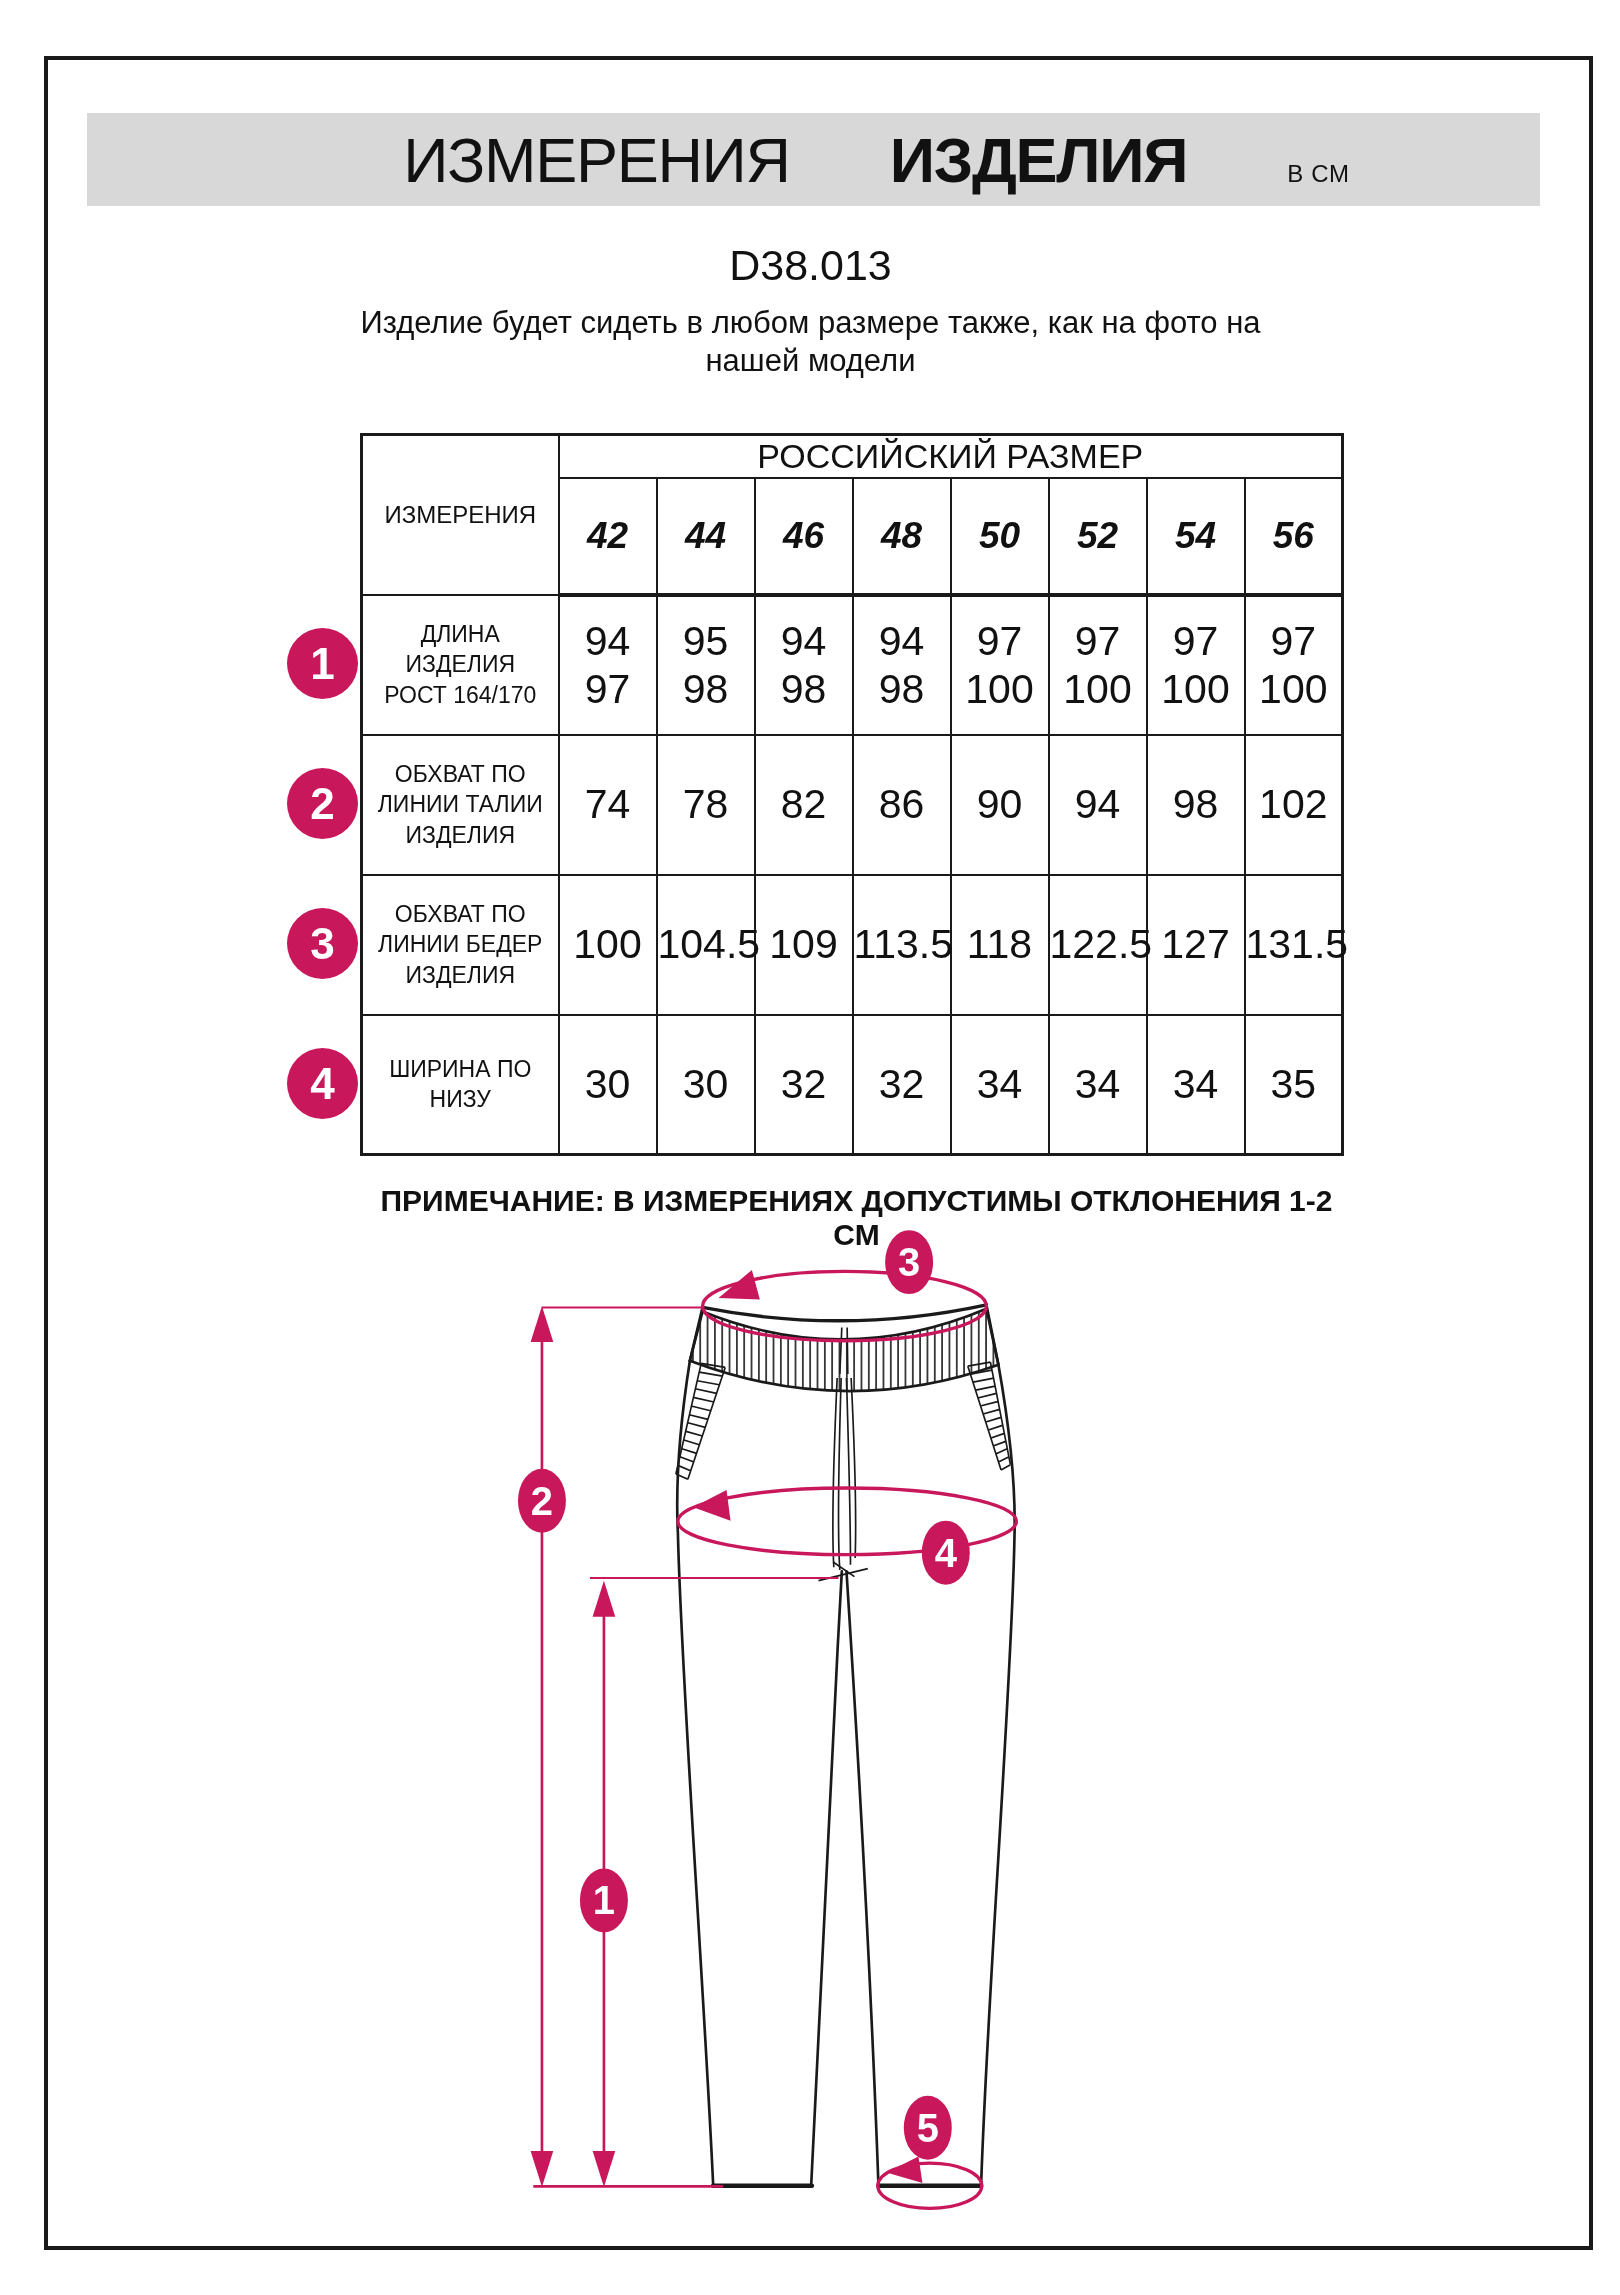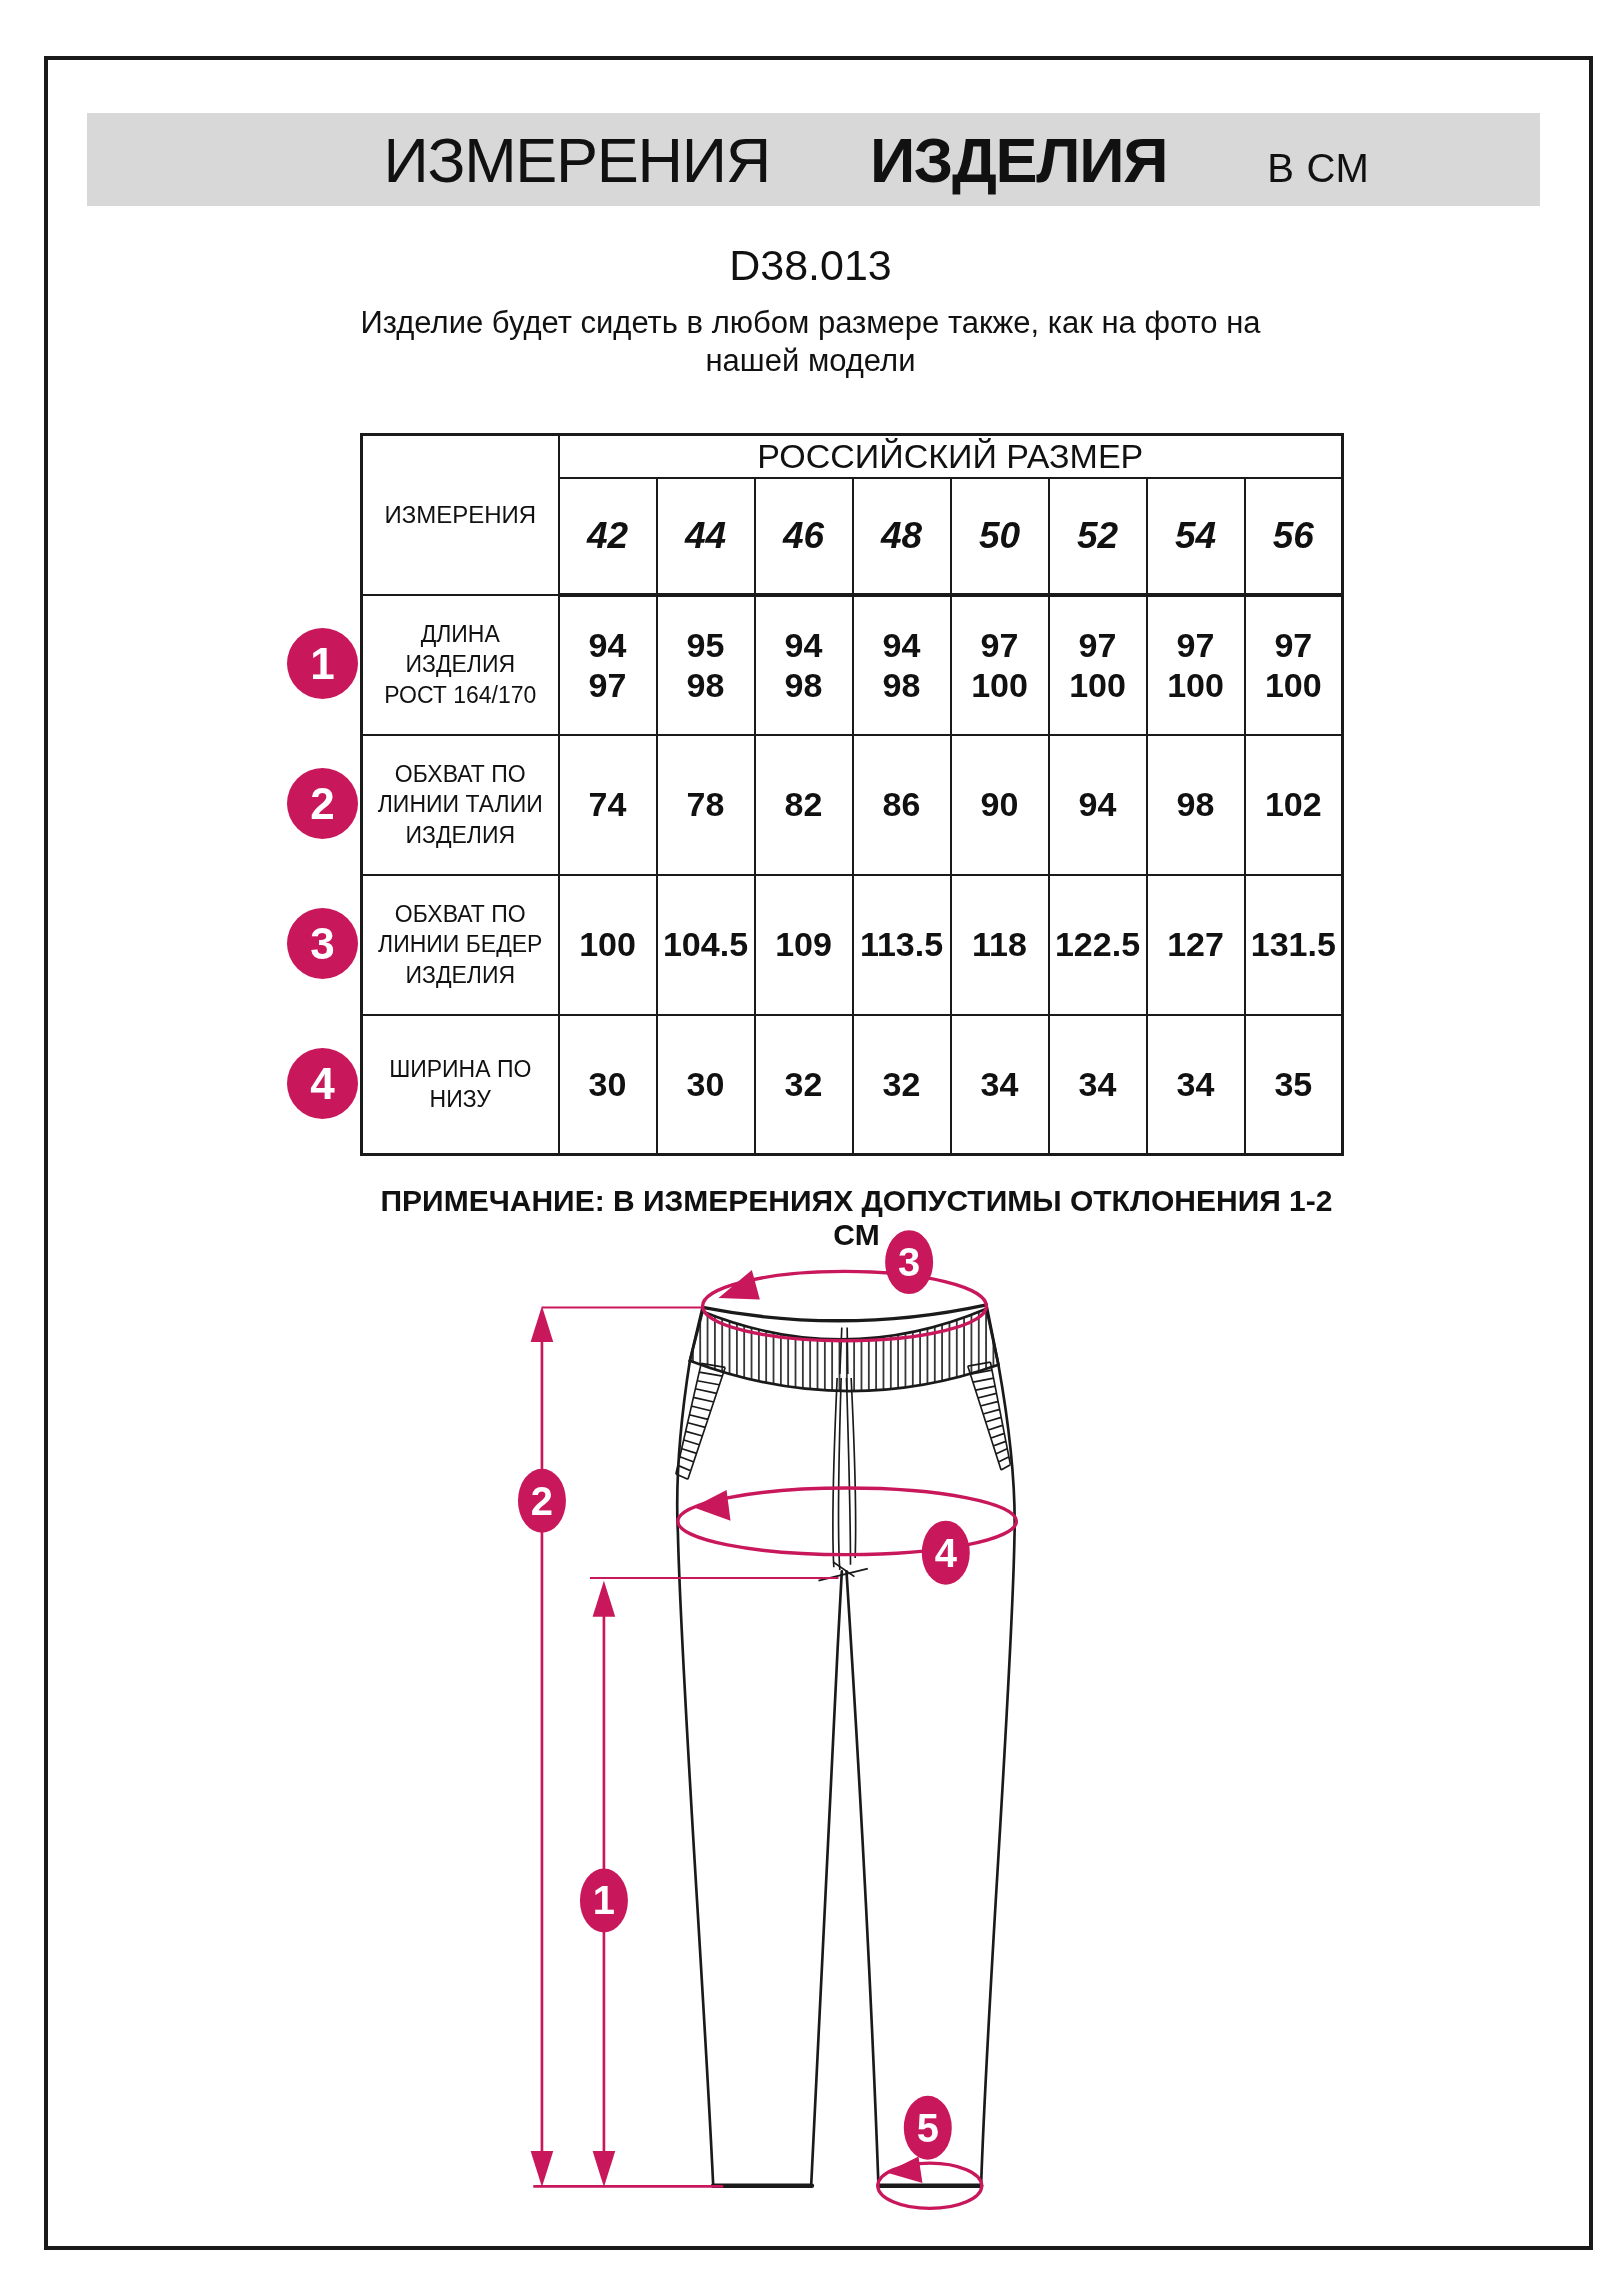--- a/index.html
+++ b/index.html
@@ -10,37 +10,37 @@
   *{margin:0;padding:0;box-sizing:border-box;}
   html,body{background:#fff;}
   body{font-family:"Liberation Sans", sans-serif;color:#111;}
   .page{position:relative;width:1621px;height:2295px;background:#fff;overflow:hidden;}
   .frame{position:absolute;left:44px;top:56px;width:1549px;height:2194px;border:4px solid var(--line);}
   .titlebar{position:absolute;left:87px;top:113px;width:1453px;height:93px;background:var(--bar);
     display:flex;align-items:center;justify-content:center;}
   .title-inner{display:flex;align-items:baseline;gap:100px;transform:translateX(63px);white-space:nowrap;}
   .title-w1{font-size:63px;font-weight:400;letter-spacing:-1.3px;}
   .title-w2{font-size:63px;font-weight:700;letter-spacing:-1.3px;}
-  .title-unit{font-size:40px;font-weight:400;letter-spacing:0.7px;text-align:center;}
+  .title-unit{font-size:24px;font-weight:400;letter-spacing:0.7px;text-align:center;}
   .dcode{position:absolute;left:0;top:241px;width:1621px;text-align:center;font-size:43px;font-weight:400;}
   .subtitle{position:absolute;left:264px;top:304px;width:1093px;text-align:center;font-size:31px;
     line-height:1.22;white-space:pre-line;}
   
   .tablewrap{position:absolute;left:360px;top:433px;}
   table{border-collapse:collapse;table-layout:fixed;width:983px;}
   td,th{border:2px solid var(--line);text-align:center;vertical-align:middle;font-weight:400;padding:0;}
   table{border:3.3px solid var(--line);}
   tr.h1{height:43px;}
   tr.h2{height:117px;}
   tr.body{height:140px;}
   .corner{font-size:24px;}
   .rus{font-size:34px;}
   th.size{font-size:37px;font-weight:700;border-bottom:4px solid var(--line);font-style:italic;}
   .rowlabel{font-size:23px;line-height:1.32;white-space:pre-line;}
-  .val{font-size:34px;line-height:1.18;white-space:pre-line;font-weight:bold;}
+  .val{font-size:41px;line-height:1.18;white-space:pre-line;}
   
   .tbadge{position:absolute;width:71px;height:71px;border-radius:50%;background:var(--accent);
     color:#fff;font-size:44px;font-weight:700;display:flex;align-items:center;justify-content:center;}
   .note{position:absolute;left:365px;top:1184px;width:983px;text-align:center;font-size:30px;font-weight:700;}
   .drawing{position:absolute;left:0;top:0;width:1621px;height:2295px;pointer-events:none;}
   .blk{stroke:var(--line);fill:none;stroke-width:4;stroke-linecap:round;}
   .thin{stroke:var(--line);fill:none;stroke-width:2.5;}
   .red{stroke:var(--accent);fill:none;stroke-width:5;}
   .redthin{stroke:var(--accent);fill:none;stroke-width:3;}
   .redline{stroke:var(--accent);fill:none;stroke-width:4;}

